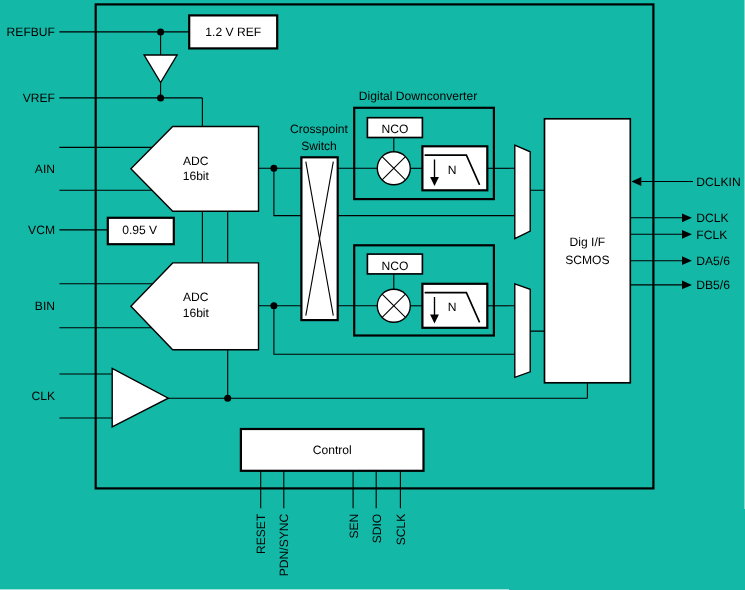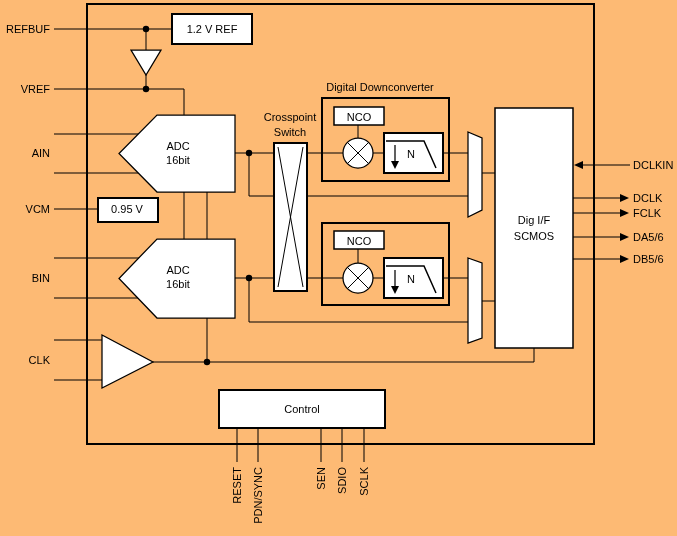--- a/index.html
+++ b/index.html
@@ -1,20 +1,20 @@
 <!DOCTYPE html>
 <html><head>
 <meta charset="utf-8">
 <style>
   html, body { margin: 0; padding: 0; background: #ffffff; }
   .stage {
     position: relative;
     width: 677px;
     height: 536px;
-    background: #fdba74;
+    background: #14b8a6;
     font-family: "Liberation Sans", sans-serif;
     overflow: hidden;
     text-decoration: underline;
   }
   svg { position: absolute; left: 0; top: 0; }
   svg text {
     font-family: "Liberation Sans", sans-serif;
     font-size: 11px;
     fill: #000000;
   }

